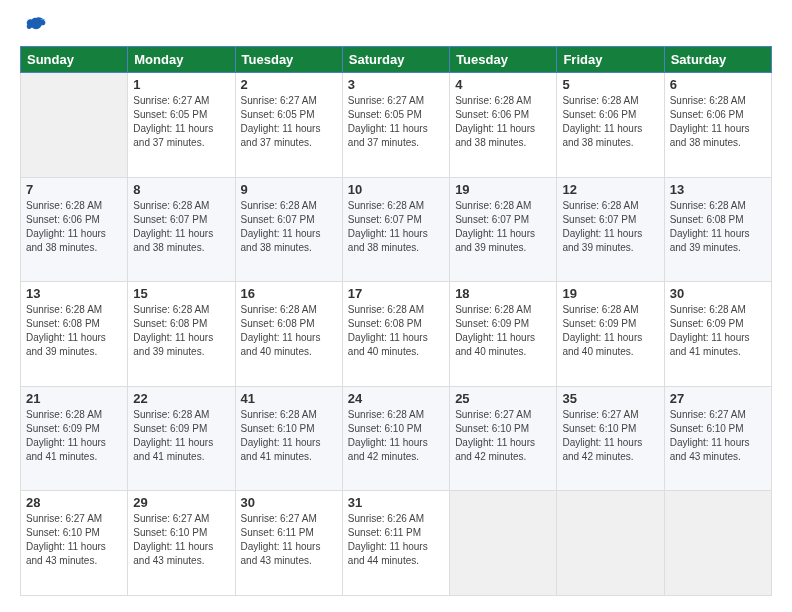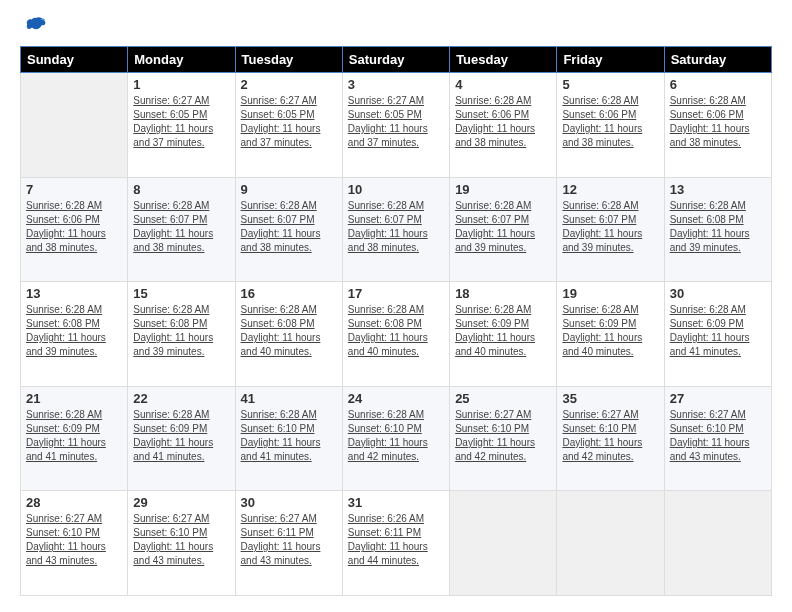--- a/index.html
+++ b/index.html
@@ -61,21 +61,21 @@
       font-size: 16px;
       color: #555;
     }
     .calendar-table {
       width: 100%;
       border-collapse: collapse;
       flex: 1;
       table-layout: fixed;
     }
     .calendar-table th {
-      background: #000000;
+      background: #15803d;
       color: #fff;
       text-align: left;
       padding: 5px 6px;
       font-size: 13px;
       font-weight: bold;
       border: 1px solid #4a80c4;
     }
     .calendar-table td {
       vertical-align: top;
       padding: 4px 5px;
@@ -88,21 +88,20 @@
       font-size: 13px;
       font-weight: bold;
       color: #333;
       display: block;
       margin-bottom: 2px;
     }
     .day-info {
       font-size: 10px;
       line-height: 1.4;
       color: #444;
-      text-decoration: underline;
     }
     .empty-cell {
       background: #f9f9f9;
     }
     tr:nth-child(odd) td {
       background: #fff;
     }
     tr:nth-child(even) td {
       background: #f5f7fa;
     }

